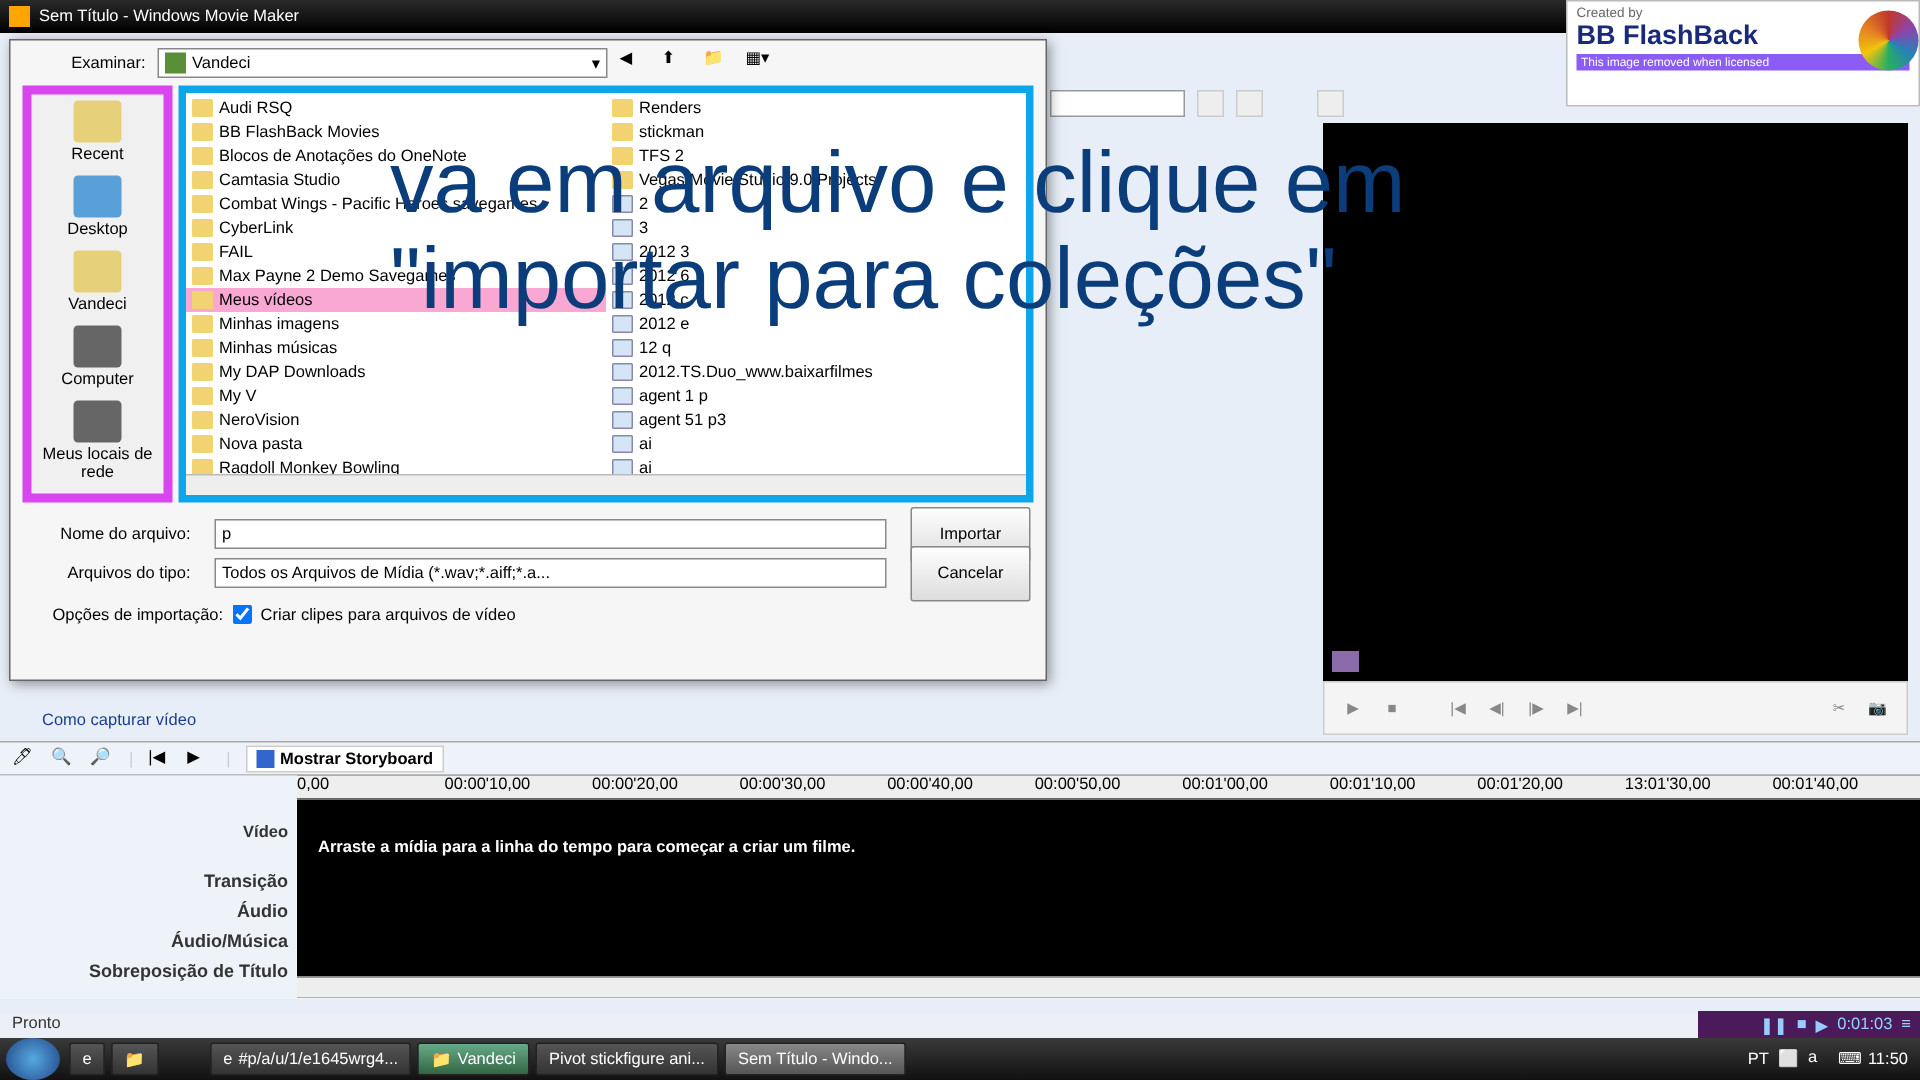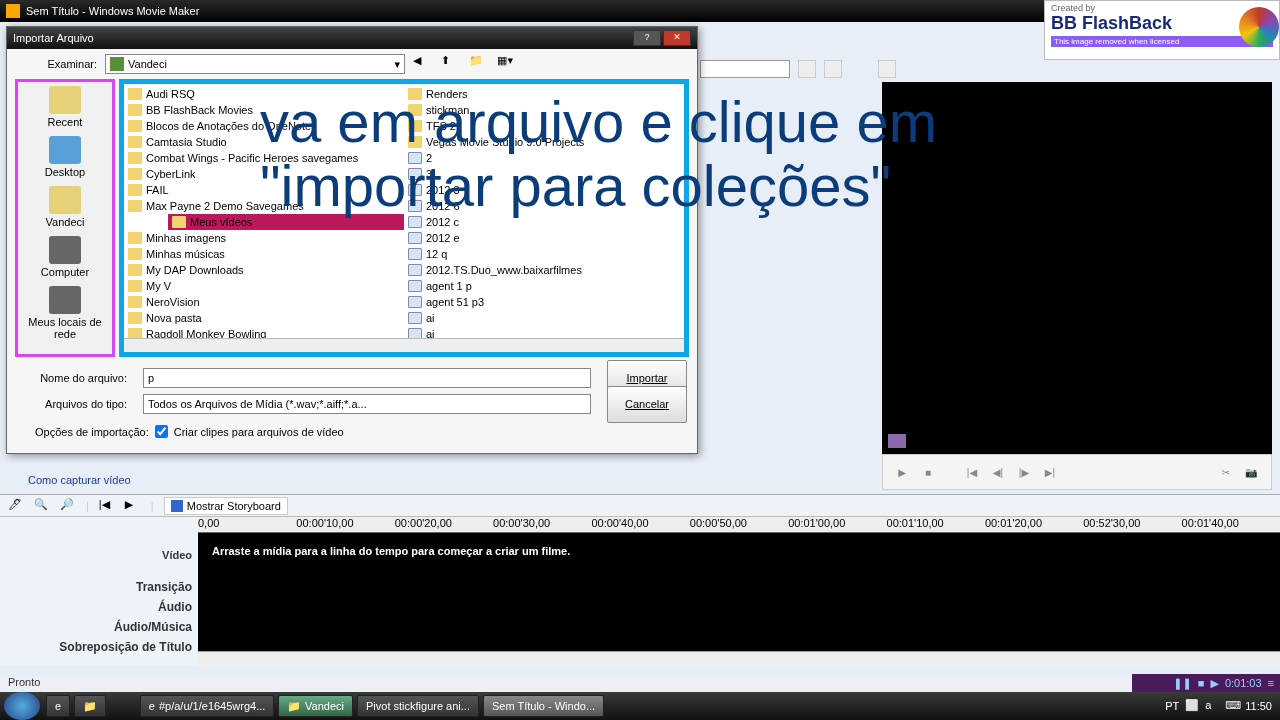--- a/index.html
+++ b/index.html
@@ -20,73 +20,73 @@
 .preview-controls { position: absolute; top: 454px; left: 882px; width: 390px; height: 36px; background: #f4f4f4; border: 1px solid #ccc; display: flex; align-items: center; gap: 8px; padding: 0 10px; }
 .pc-btn { width: 18px; height: 18px; color: #888; display:flex; align-items:center; justify-content:center; font-size:10px; }
 
 
 .task-link { position: absolute; top: 474px; left: 28px; color: #1a3e8f; }
 
 
 .timeline-area { position: absolute; top: 494px; left: 0; right: 0; height: 172px; background: #eef2f9; border-top: 1px solid #aaa; }
 .tl-toolbar { height: 22px; display: flex; align-items: center; gap: 10px; padding: 0 8px; border-bottom: 1px solid #bbb; }
 .tl-icon { width: 16px; height: 16px; display:inline-block; }
-.tl-storybtn { display: flex; align-items: center; gap: 4px; padding: 2px 6px; border: 1px solid #ccc; background: #fff; }
+.tl-storybtn { display: flex; align-items: center; gap: 4px; padding: 2px 6px; border: 1px solid #ccc; background: #fff; font-weight: bold; }
 .tl-body { display: flex; height: 148px; }
 .tl-tracks { width: 198px; padding: 8px 6px 0 0; text-align: right; color: #333; line-height: 20px; }
 .tl-tracks .trk { font-weight: bold; font-size: 12px; }
 .tl-tracks .trk.main { font-size: 11px; }
 .tl-canvas { flex: 1; background: #000; color: #fff; position: relative; }
 .tl-ruler { height: 16px; background: #eee; color: #000; font-size: 9px; display: flex; border-bottom:1px solid #666;}
 .tl-ruler span { flex: 1; }
-.tl-hint { position: absolute; top: 28px; left: 14px; font-weight: bold; font-size: 11px; }
+.tl-hint { position: absolute; top: 42px; left: 14px; font-weight: bold; font-size: 11px; }
 .tl-scroll { position:absolute; bottom:0; left:0; right:0; height:14px; background:#eee; border-top:1px solid #999;}
 
 
 .statusbar { position: absolute; top: 676px; left: 0; right: 0; height: 16px; background: #eceff5; padding: 0 8px; color: #333; }
 
 
 .dialog { position: absolute; top: 26px; left: 6px; width: 692px; height: 428px; background: #f6f6f6; border: 1px solid #666; box-shadow: 2px 2px 8px rgba(0,0,0,.4); }
 .dlg-title { height: 22px; background: linear-gradient(#444,#111); color: #fff; display: flex; align-items: center; padding: 0 6px; justify-content: space-between; }
 .dlg-title-btns { display:flex; gap:2px; }
 .dlg-tbtn { width: 28px; height: 16px; background: #555; border: 1px solid #333; color:#fff; text-align:center; font-size:9px; line-height:13px;}
 .dlg-tbtn.cl { background: #c0392b; }
 .dlg-toprow { display: flex; align-items: center; height: 30px; padding: 0 10px; gap: 8px; }
 .dlg-toprow label { width: 80px; text-align: right; }
 .dlg-combo { flex:0 0 300px; height: 20px; border: 1px solid #888; background: #fff; display:flex; align-items:center; padding:0 4px; gap:4px;}
 .dlg-navic { width:20px; height:20px; }
 
 .dlg-body { display: flex; height: 282px; }
-.places { width: 100px; background: #f0f0f0; border: 3px solid #d946ef; margin: 0 4px 4px 8px; padding: 4px 0; text-align: center; }
+.places { width: 100px; background: #f0f0f0; border: 6px solid #d946ef; margin: 0 4px 4px 8px; padding: 4px 0; text-align: center; }
 .place { margin-bottom: 8px; font-size: 10px; }
 .place .pi { width: 32px; height: 28px; margin: 0 auto 2px; background: #e6d17a; border-radius: 3px; }
 .place .pi.dk { background: #5aa0d8; }
 .place .pi.pc { background: #666; }
 
 .filelist { flex: 1; background: #fff; border: 5px solid #0ea5e9; margin: 0 8px 4px 0; display: flex; position: relative; overflow:hidden;}
 .fl-col { width: 50%; padding: 2px 0;}
 .fl-item { display: flex; align-items: center; height: 16px; padding: 0 4px; gap: 4px; white-space: nowrap; }
-.fl-item.sel { background: #be185d; margin-left: 44px; }
+.fl-item.sel { background: #f9a8d4; }
 .fic { width: 14px; height: 12px; background: #f2d372; border-radius: 1px; flex-shrink:0; }
 .fic.file { background: #d4e6f5; border: 1px solid #88a; }
 .fl-scroll { position:absolute; bottom:0; left:0; right:0; height:14px; background:#eee; border-top:1px solid #bbb;}
 
 .dlg-bottom { padding: 4px 10px; }
 .dlg-brow { display: flex; align-items: center; height: 26px; gap: 16px; justify-content: center; }
 .dlg-brow label { width: 110px; text-align: right; }
 .dlg-input { flex: 1; height: 20px; border: 1px solid #888; background: #fff; padding: 0 4px; }
-.dlg-btn { width: 80px; height: 37px; background: linear-gradient(#fefefe,#ddd); border: 1px solid #888; border-radius: 2px; text-decoration: underline; }
+.dlg-btn { width: 80px; height: 37px; background: linear-gradient(#fefefe,#ddd); border: 1px solid #888; border-radius: 2px; }
 .dlg-opts { display:flex; align-items:center; gap:6px; padding:4px 28px; }
 .dlg-chk { width:13px; height:13px; }
 
 
 .overlay-text { position: absolute; top: 90px; left: 260px; width: 780px; color: #0a3d7a; font-size: 58px; font-family: Arial; line-height: 1.1; pointer-events: none; }
 
 
-.bb-badge { position: absolute; top: 0; right: 0; width: 236px; height: 60px; background: #fff; border: 1px solid #bbb; padding: 2px 6px; }
+.bb-badge { position: absolute; top: 0; right: 0; width: 236px; height: 71px; background: #fff; border: 1px solid #bbb; padding: 2px 6px; }
 .bb-badge .sm { font-size: 9px; color: #666; }
 .bb-badge .lg { font-size: 18px; font-weight: bold; color: #1a2a7a; }
 .bb-badge .bar { background:#8b5cf6; color:#fff; font-size:8px; padding:1px 3px; margin-top:2px;}
 .bb-swirl { position:absolute; right:0; top:6px; width:40px; height:40px; border-radius:50%; background: conic-gradient(#c0392b,#8e44ad,#2980b9,#27ae60,#f1c40f,#e67e22,#c0392b); }
 
 
 .bb-rec { position: absolute; top: 674px; right: 0; width: 148px; height: 18px; background: #4a1a5a; color: #9cf; display: flex; align-items: center; justify-content: flex-end; gap: 6px; padding: 0 6px; font-size: 10px; }
 
 
 .taskbar { position: absolute; bottom: 0; left: 0; right: 0; height: 28px; background: linear-gradient(#3a3a3a,#111); display: flex; align-items: center; }
@@ -160,42 +160,35 @@
         <div class="tl-ruler" id="ruler">
             <span>0,00</span>
             <span>00:00'10,00</span>
             <span>00:00'20,00</span>
             <span>00:00'30,00</span>
             <span>00:00'40,00</span>
             <span>00:00'50,00</span>
             <span>00:01'00,00</span>
             <span>00:01'10,00</span>
             <span>00:01'20,00</span>
-            <span>00:52'30,00</span>
+            <span>13:01'30,00</span>
             <span>00:01'40,00</span>
           </div>
         <div class="tl-hint">Arraste a mídia para a linha do tempo para começar a criar um filme.</div>
         <div class="tl-scroll"></div>
       </div>
     </div>
   </div>
 
   <div class="statusbar">
     <span>Pronto</span>
   </div>
 </div>
 
 <div class="dialog">
-  <div class="dlg-title">
-    <span>Importar Arquivo</span>
-    <div class="dlg-title-btns">
-      <div class="dlg-tbtn">?</div>
-      <div class="dlg-tbtn cl">✕</div>
-    </div>
-  </div>
   <div class="dlg-toprow">
     <label>Examinar:</label>
     <div class="dlg-combo">
       <span style="width:14px;height:14px;background:#5a8f3a;display:inline-block"></span>
       <span>Vandeci</span>
       <span style="margin-left:auto">▾</span>
     </div>
     <div class="dlg-navic">◀</div>
     <div class="dlg-navic">⬆</div>
     <div class="dlg-navic">📁</div>

